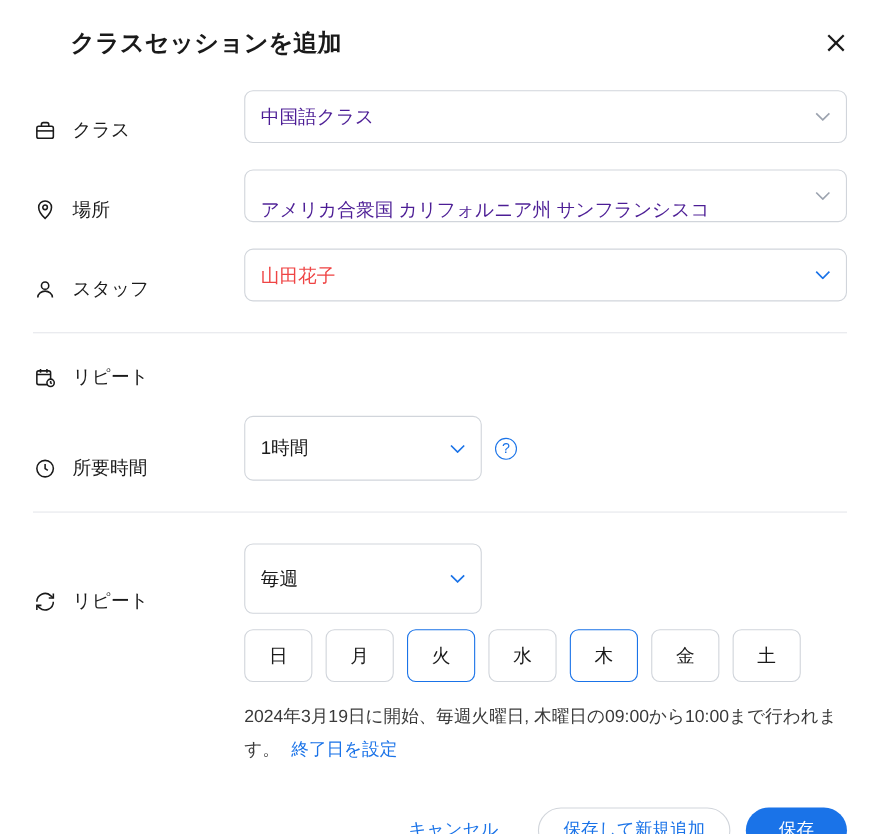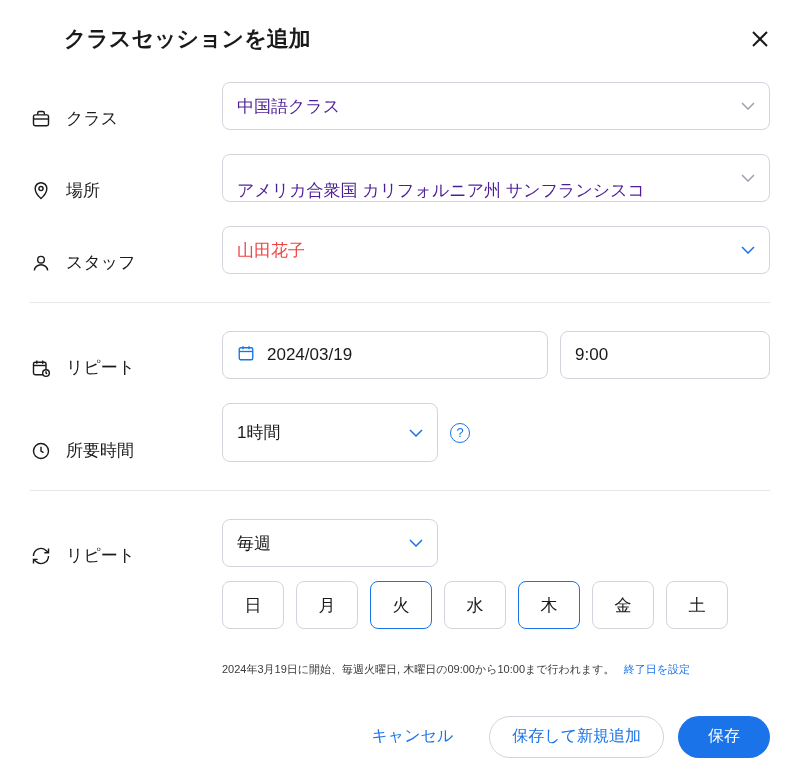--- a/index.html
+++ b/index.html
@@ -166,22 +166,22 @@
       display: flex;
       align-items: center;
       justify-content: center;
     }
     .day-btn.selected {
       border: 1.5px solid #1a73e8;
       color: #1a1a1a;
     }
     .summary {
       margin-left: 192px;
-      margin-top: 30px;
-      font-size: 11px;
+      margin-top: 17px;
+      font-size: 16px;
       line-height: 1.9;
       color: #3a3a3a;
     }
     .summary-link {
       color: #1a73e8;
       cursor: pointer;
       margin-left: 6px;
     }
     .footer {
       display: flex;
@@ -211,21 +211,21 @@
       color: #1a73e8;
     }
     .btn-primary {
       background: #1a73e8;
       border: none;
       color: #fff;
       min-width: 92px;
     }
     .repeat-select {
       width: 216px;
-      height: 48px;
+      height: 64px;
       border: 1px solid #d1d5db;
       border-radius: 8px;
       padding: 0 40px 0 14px;
       display: flex;
       align-items: center;
       position: relative;
       cursor: pointer;
       font-size: 17px;
     }
   </style>
@@ -321,36 +321,20 @@
           <rect x="3" y="5" width="15" height="15" rx="2"></rect>
           <line x1="3" y1="9" x2="18" y2="9"></line>
           <line x1="7" y1="3" x2="7" y2="7"></line>
           <line x1="14" y1="3" x2="14" y2="7"></line>
           <circle cx="18" cy="18" r="4" fill="#fff"></circle>
           <path d="M18 16v2l1.3 1"></path>
         </svg>
       </div>
       <div class="label-text">リピート</div>
     </div>
-    <div class="input-area">
-      <div class="date-box">
-        <span>
-          <svg width="18" height="18" viewBox="0 0 24 24" fill="none" stroke="#1a73e8" stroke-width="1.8">
-            <rect x="3" y="5" width="18" height="16" rx="2"></rect>
-            <line x1="3" y1="10" x2="21" y2="10"></line>
-            <line x1="8" y1="3" x2="8" y2="7"></line>
-            <line x1="16" y1="3" x2="16" y2="7"></line>
-          </svg>
-        </span>
-        <span>2024/03/19</span>
-      </div>
-      <div class="time-box">
-        <span>9:00</span>
-      </div>
-    </div>
   </div>
 
   <div class="form-row">
     <div class="label-area">
       <div class="label-icon">
         <svg width="20" height="20" viewBox="0 0 24 24" fill="none" stroke="currentColor" stroke-width="1.7">
           <circle cx="12" cy="12" r="9"></circle>
           <path d="M12 7v5l3 2"></path>
         </svg>
       </div>

